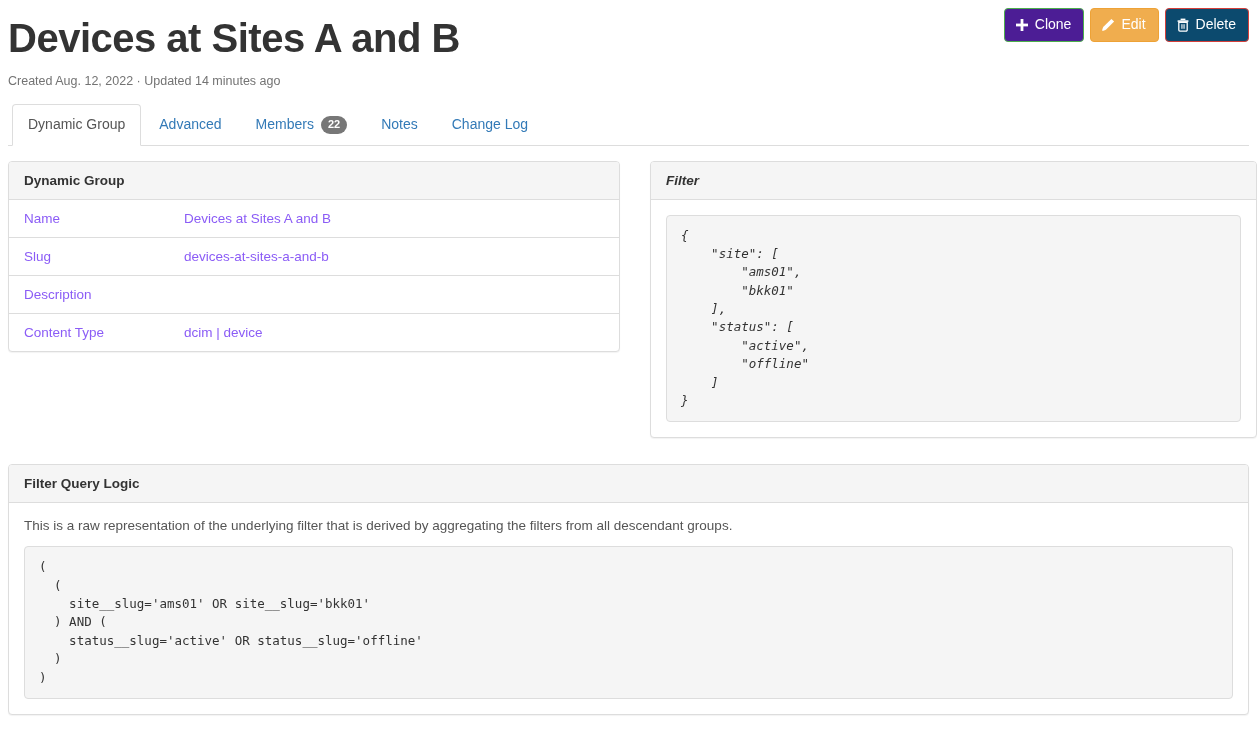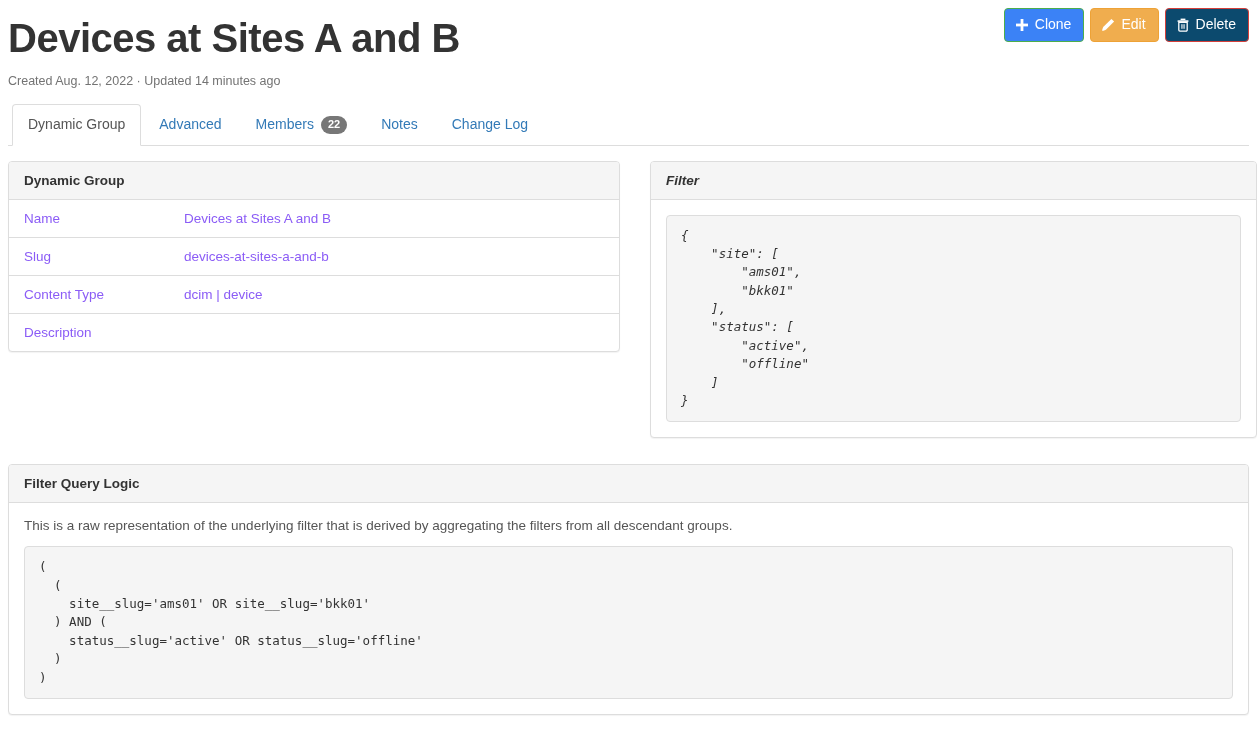--- a/index.html
+++ b/index.html
@@ -39,21 +39,21 @@
     border: 1px solid transparent;
     border-radius: 4px;
     padding: 6px 12px 6px 10px;
     font-size: 14px;
     font-family: "Liberation Sans", sans-serif;
     color: #ffffff;
     cursor: pointer;
     line-height: 1.4;
     white-space: nowrap;
   }
-  .btn-clone  { background: #3b82f6; border-color: #4cae4c; }
+  .btn-clone  { background: #4c1d95; border-color: #4cae4c; }
   .btn-edit   { background: #f0ad4e; border-color: #eea236; }
   .btn-delete { background: #0c4a6e; border-color: #d43f3a; }
   .btn .icon { display: inline-flex; align-items: center; }
   .btn svg { display: block; }
 
   .page-title {
     margin: 0;
     padding: 16px 0 0 0;
     font-size: 40px;
     font-weight: bold;
@@ -262,26 +262,26 @@
           <tbody>
             <tr>
               <td class="attr-key">Name</td>
               <td class="attr-value">Devices at Sites A and B</td>
             </tr>
             <tr>
               <td class="attr-key">Slug</td>
               <td class="attr-value">devices-at-sites-a-and-b</td>
             </tr>
             <tr>
+              <td class="attr-key">Description</td>
+              <td class="attr-value"></td>
+            </tr>
+            <tr>
               <td class="attr-key">Content Type</td>
               <td class="attr-value">dcim | device</td>
-            </tr>
-            <tr>
-              <td class="attr-key">Description</td>
-              <td class="attr-value"></td>
             </tr>
           </tbody>
         </table>
       </div>
     </div>
 
     <div class="col-right">
       <div class="panel">
         <div class="panel-heading">Filter</div>
         <div class="panel-body">

